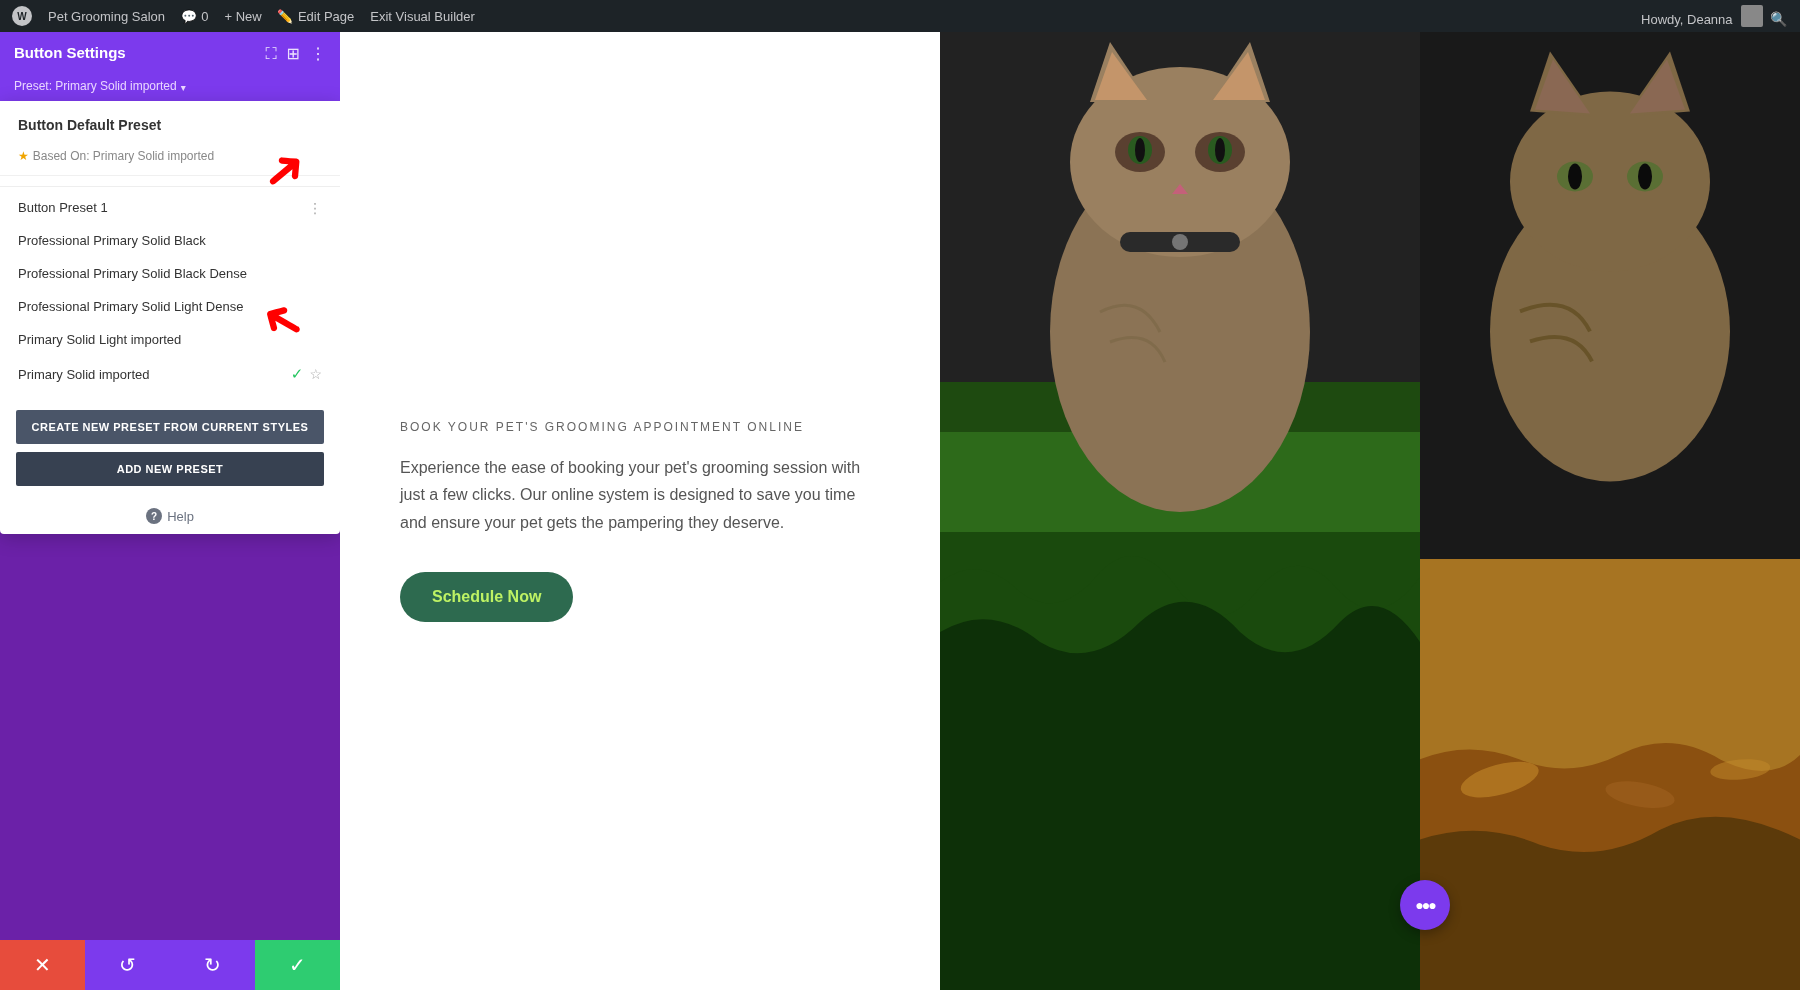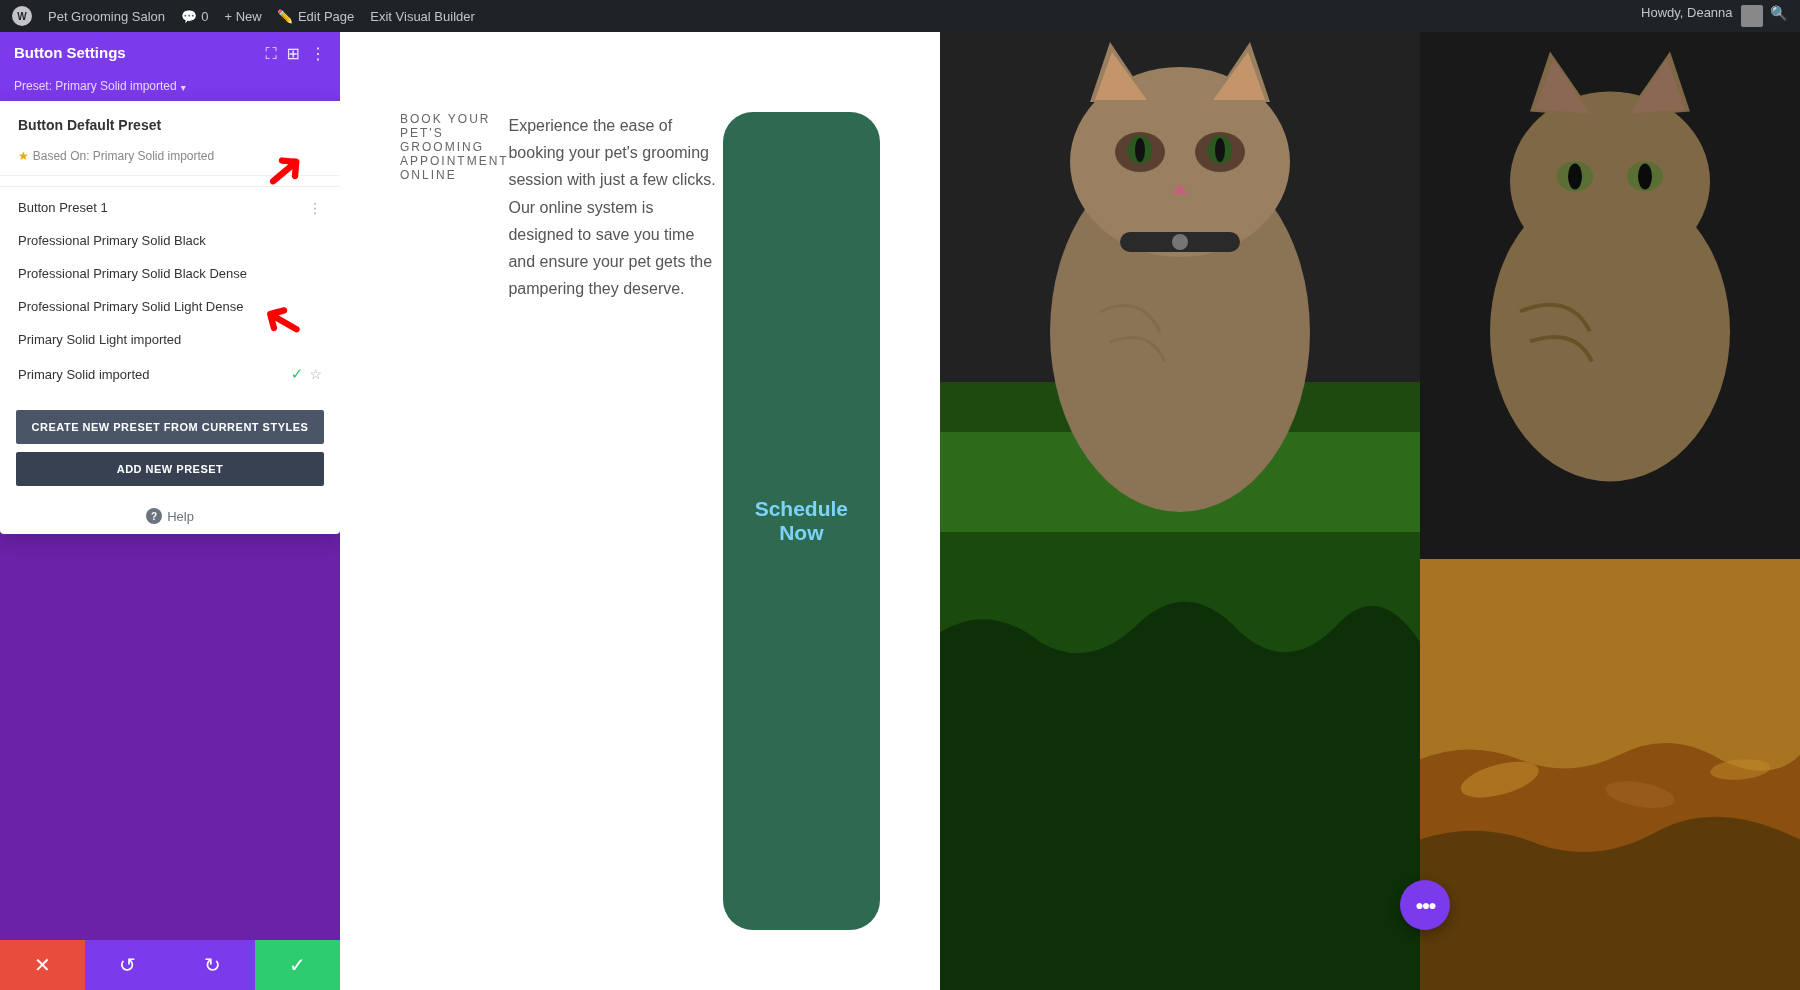--- a/index.html
+++ b/index.html
@@ -20,21 +20,21 @@
       font-size: 13px;
     }
     .admin-bar-item {
       display: flex; align-items: center; gap: 4px;
       cursor: pointer;
       color: #c3c4c7;
       white-space: nowrap;
     }
     .admin-bar-right {
       margin-left: auto;
-      display: flex; align-items: flex-start; gap: 8px;
+      display: flex; align-items: flex-end; gap: 8px;
     }
     .wp-logo { 
       width: 20px; height: 20px;
       background: #c3c4c7;
       border-radius: 50%;
       display: flex; align-items: center; justify-content: center;
       font-size: 10px; color: #1d2327; font-weight: bold;
     }
     .admin-avatar {
       width: 22px; height: 22px;
@@ -208,21 +208,21 @@
 
     
     .hero-section {
       display: flex;
       height: 100%;
     }
     .hero-left {
       flex: 1;
       padding: 80px 60px 60px;
       display: flex;
-      flex-direction: row;
+      flex-direction: column;
       justify-content: center;
     }
     .hero-tagline {
       font-size: 12px;
       letter-spacing: 2px;
       color: #666;
       text-transform: uppercase;
       margin-bottom: 20px;
     }
     .hero-title {
@@ -234,24 +234,24 @@
     }
     .hero-description {
       font-size: 16px;
       color: #555;
       line-height: 1.7;
       margin-bottom: 36px;
       max-width: 480px;
     }
     .schedule-btn {
       background: #2d6a4f;
-      color: #7dd3fc;
+      color: #bef264;
       border: none;
       padding: 16px 32px;
-      font-size: 21px;
+      font-size: 16px;
       font-weight: 600;
       border-radius: 30px;
       cursor: pointer;
       width: fit-content;
     }
 
     .hero-right {
       width: 480px;
       position: relative;
       overflow: hidden;

